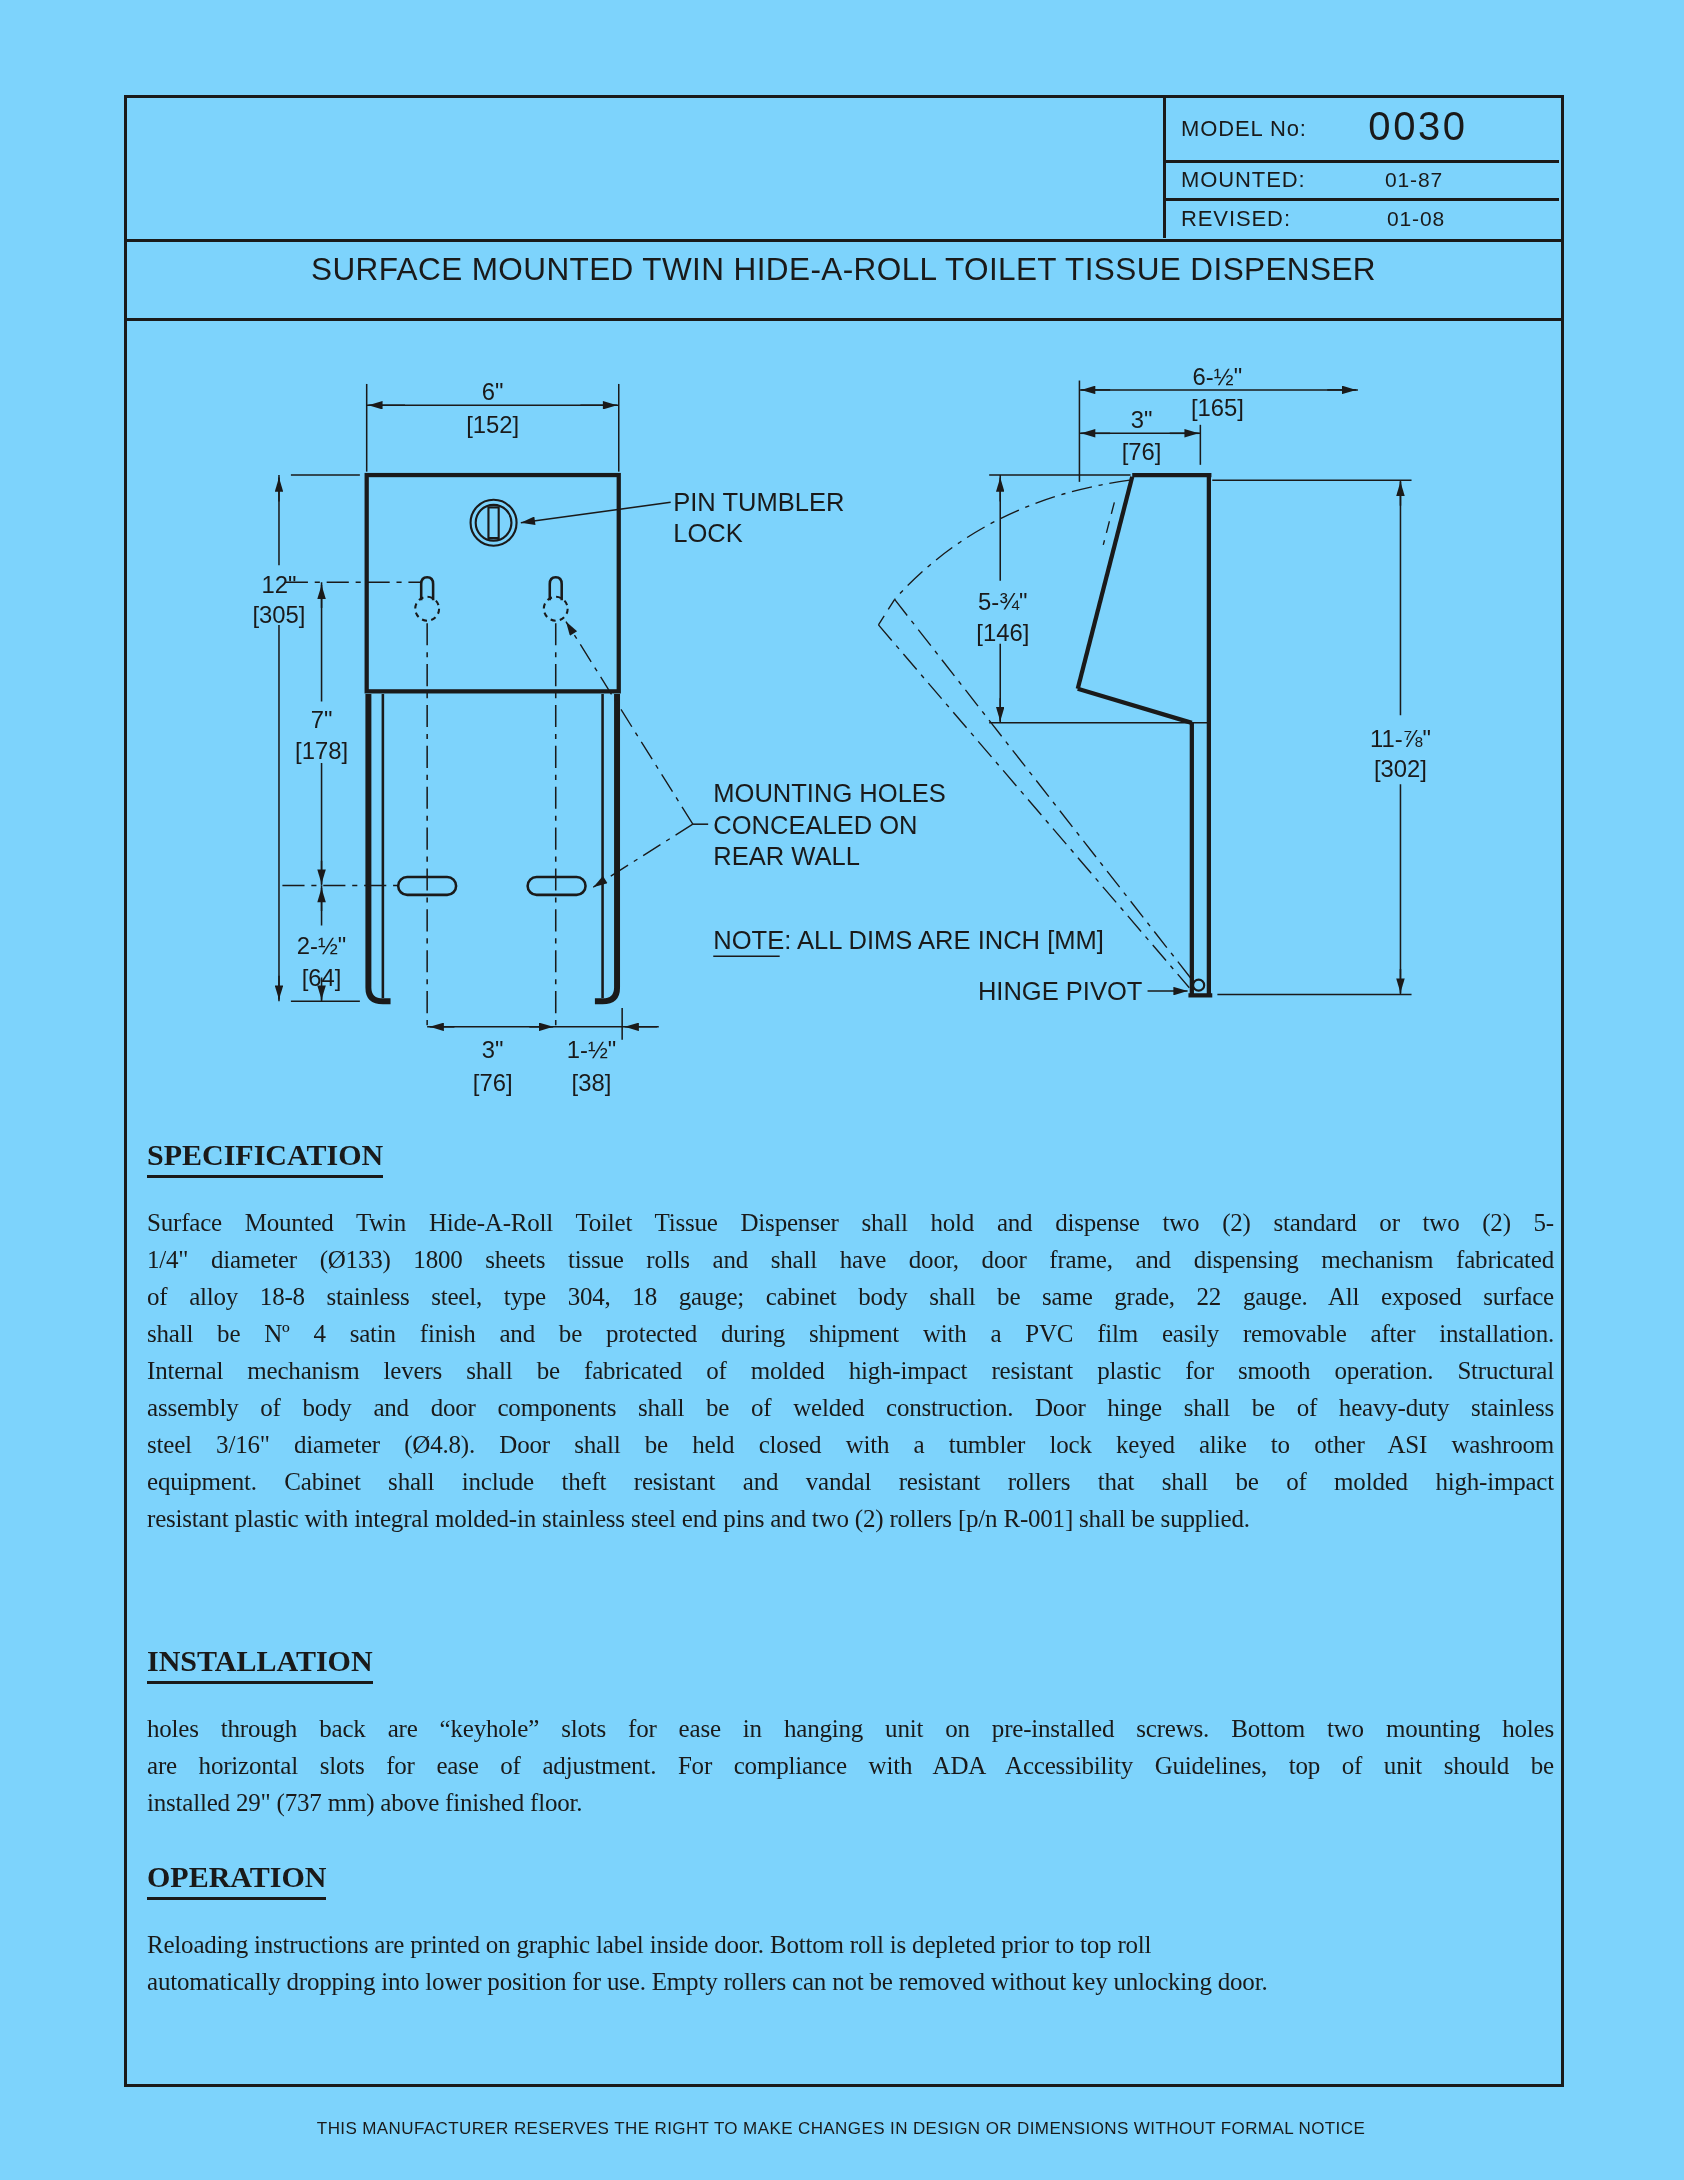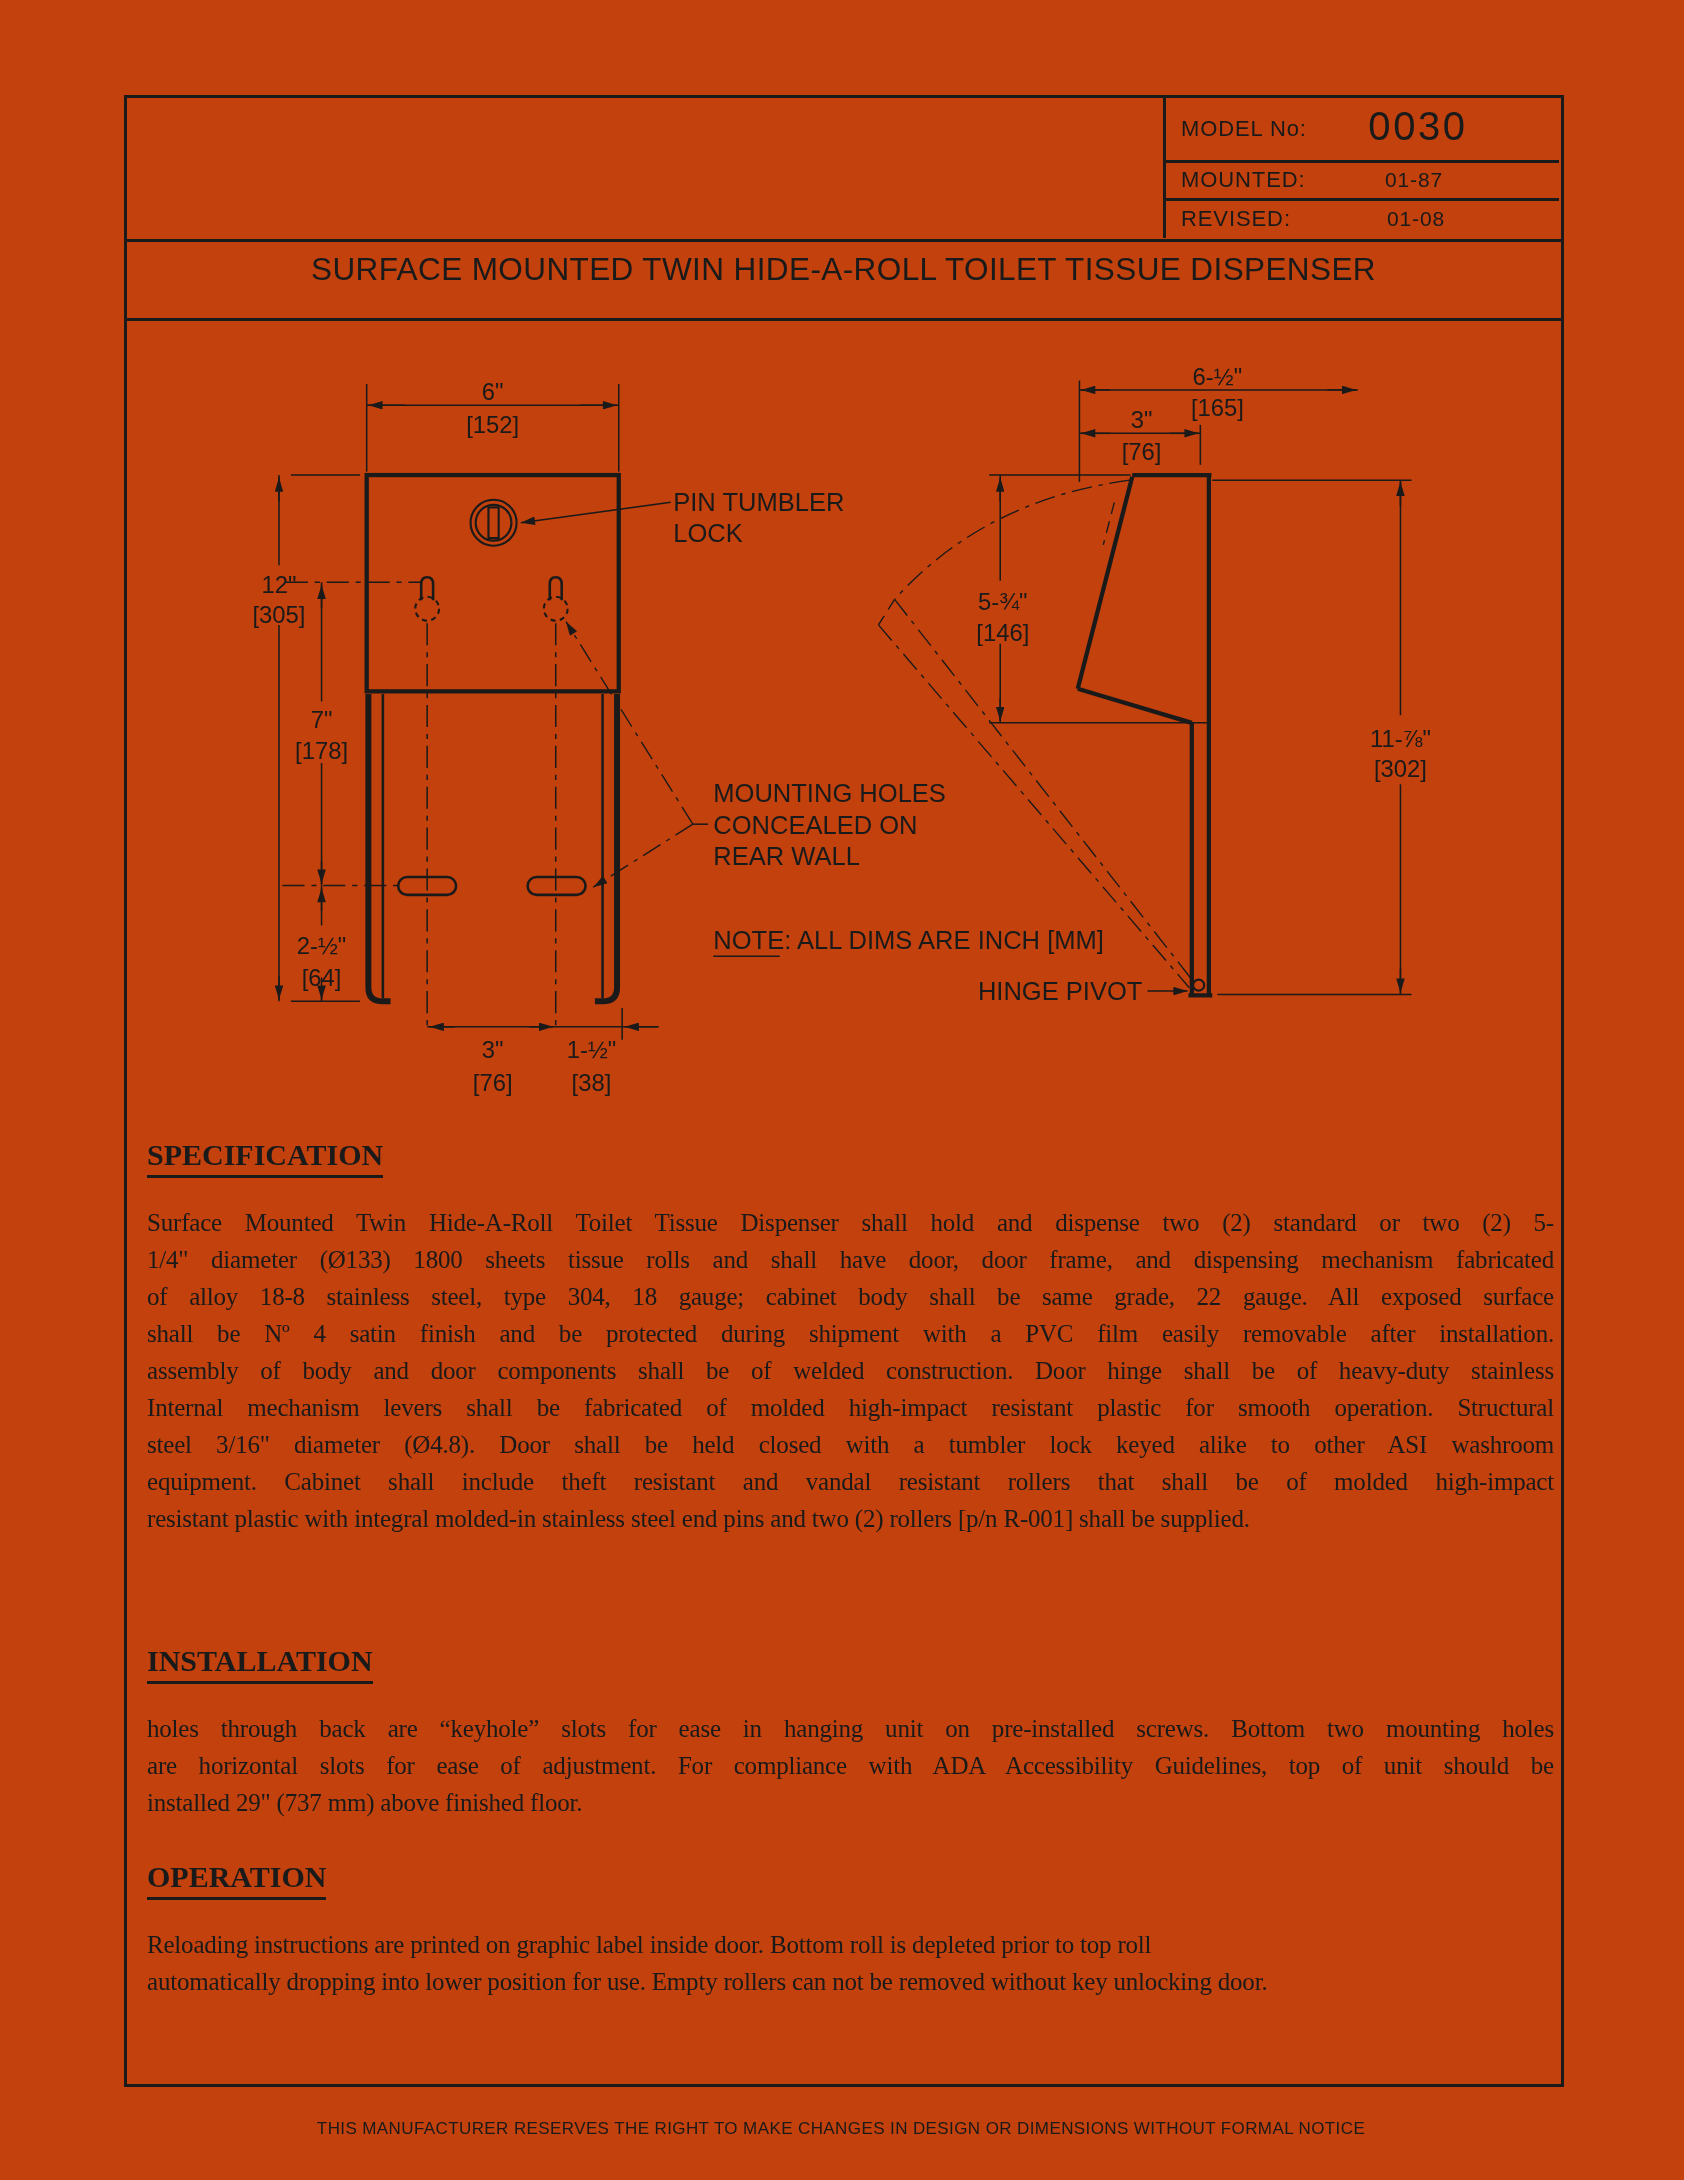--- a/index.html
+++ b/index.html
@@ -1,16 +1,16 @@
 <!DOCTYPE html>
 <html style="font-size:13.6px"><head>
 <meta charset="utf-8">
 <style>
   html,body{margin:0;padding:0;background:#e8e8e8;}
-  .page{position:relative;width:1685px;height:2181px;background:#c2410c;
+  .page{position:relative;width:1685px;height:2181px;background:#7dd3fc;
         font-family:"Liberation Sans",sans-serif;color:#1a1a1a;overflow:hidden;}
   .abs{position:absolute;}
   
   .frame{left:124px;top:95px;width:1434px;height:1986px;border:3.4px solid #1a1a1a;}
   .hline{background:#1a1a1a;height:2.6px;}
   .vline{background:#1a1a1a;width:2.6px;}
   
   .hlabel{font-size:22px;letter-spacing:0.9px;}
   .hbig{font-size:40px;letter-spacing:2.6px;}
   .hval{font-size:21px;letter-spacing:0.9px;}
@@ -199,22 +199,22 @@
     </g>
   </svg>
 
   <div class="abs section" style="top:1138px;">
     <div class="sec-heading">SPECIFICATION</div>
     <div class="sec-lines">
         <div class="tl just">Surface Mounted Twin Hide-A-Roll Toilet Tissue Dispenser shall hold and dispense two (2) standard or two (2) 5-</div>
         <div class="tl just">1/4" diameter (Ø133) 1800 sheets tissue rolls and shall have door, door frame, and dispensing mechanism fabricated</div>
         <div class="tl just">of alloy 18-8 stainless steel, type 304, 18 gauge; cabinet body shall be same grade, 22 gauge. All exposed surface</div>
         <div class="tl just">shall be Nº 4 satin finish and be protected during shipment with a PVC film easily removable after installation.</div>
+        <div class="tl just">Internal mechanism levers shall be fabricated of molded high-impact resistant plastic for smooth operation. Structural</div>
         <div class="tl just">assembly of body and door components shall be of welded construction. Door hinge shall be of heavy-duty stainless</div>
-        <div class="tl just">Internal mechanism levers shall be fabricated of molded high-impact resistant plastic for smooth operation. Structural</div>
         <div class="tl just">steel 3/16" diameter (Ø4.8). Door shall be held closed with a tumbler lock keyed alike to other ASI washroom</div>
         <div class="tl just">equipment. Cabinet shall include theft resistant and vandal resistant rollers that shall be of molded high-impact</div>
         <div class="tl">resistant plastic with integral molded-in stainless steel end pins and two (2) rollers [p/n R-001] shall be supplied.</div>
       </div>
   </div>
 
   <div class="abs section" style="top:1644px;">
     <div class="sec-heading">INSTALLATION</div>
     <div class="sec-lines">
         <div class="tl just">holes through back are “keyhole” slots for ease in hanging unit on pre-installed screws. Bottom two mounting holes</div>

